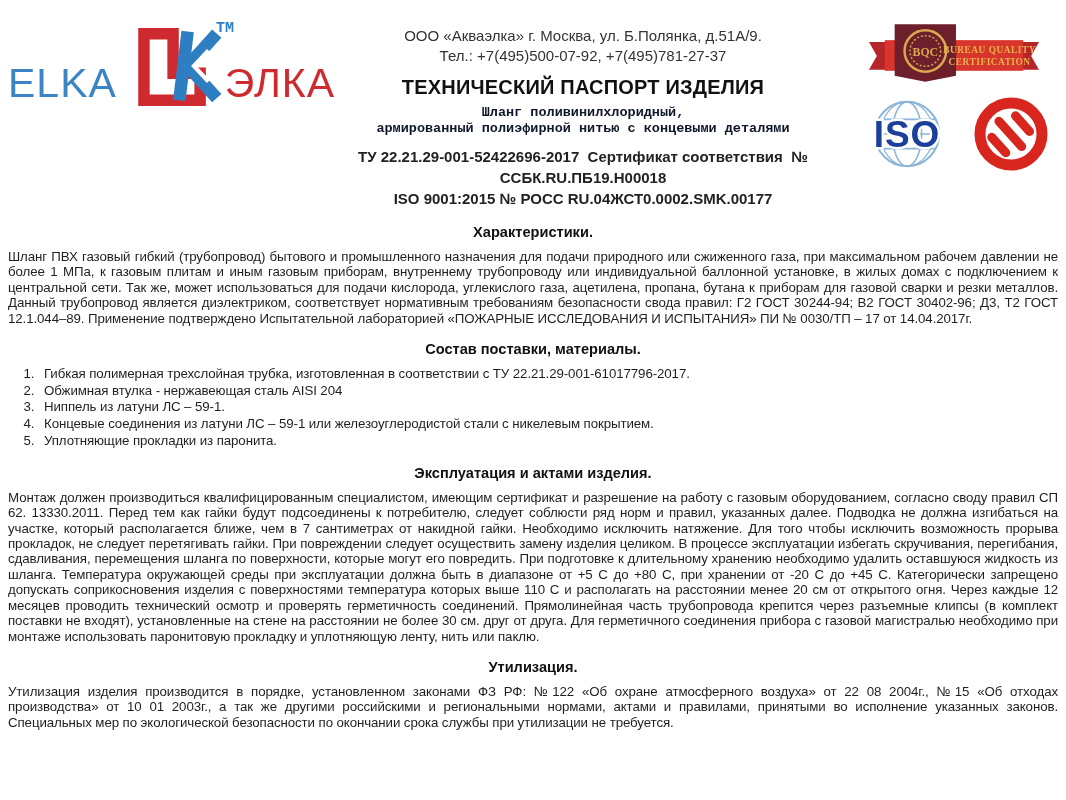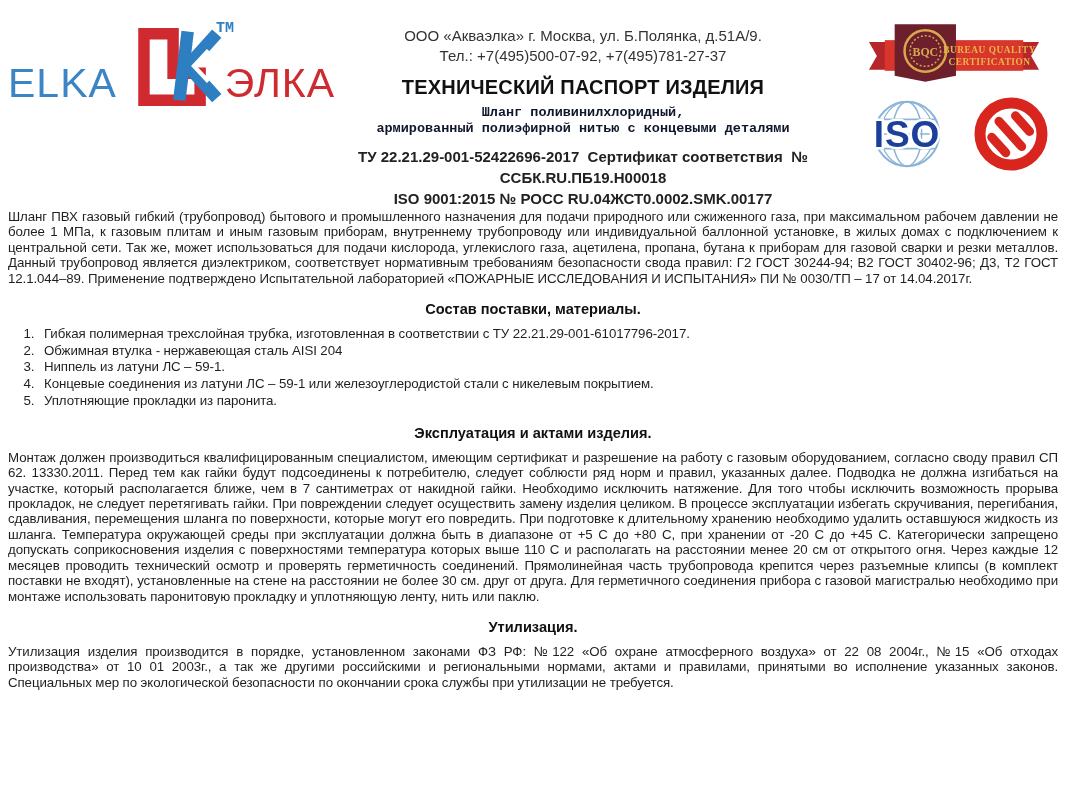--- a/index.html
+++ b/index.html
@@ -105,20 +105,21 @@
             </g>
           </svg>
         </span>
       </div>
     </div>
   </header>
 
   <main>
 
     <section>
+      <h2 class="section-heading">Характеристики.</h2>
       <p class="body-text">Шланг ПВХ газовый гибкий (трубопровод) бытового и промышленного назначения для подачи природного или сжиженного газа, при максимальном рабочем давлении не более 1 МПа, к  газовым плитам и иным газовым приборам, внутреннему трубопроводу или индивидуальной баллонной установке, в жилых домах с подключением к центральной сети. Так же, может использоваться для подачи кислорода, углекислого газа, ацетилена, пропана, бутана к приборам для газовой сварки и резки металлов. Данный трубопровод является диэлектриком, соответствует нормативным требованиям безопасности свода правил: Г2 ГОСТ 30244-94; В2 ГОСТ 30402-96; Д3, Т2 ГОСТ 12.1.044–89.  Применение  подтверждено Испытательной лабораторией «ПОЖАРНЫЕ ИССЛЕДОВАНИЯ И ИСПЫТАНИЯ» ПИ  № 0030/ТП – 17 от 14.04.2017г.</p>
     </section>
 
     <section>
       <h2 class="section-heading">Состав поставки, материалы.</h2>
       <ol class="supply-list">
         <li>Гибкая полимерная трехслойная трубка,  изготовленная в соответствии с ТУ 22.21.29-001-61017796-2017.</li>
         <li>Обжимная втулка -  нержавеющая сталь AISI 204</li>
         <li>Ниппель из латуни ЛС – 59-1.</li>
         <li>Концевые соединения из латуни ЛС – 59-1 или железоуглеродистой стали с никелевым покрытием.</li>

